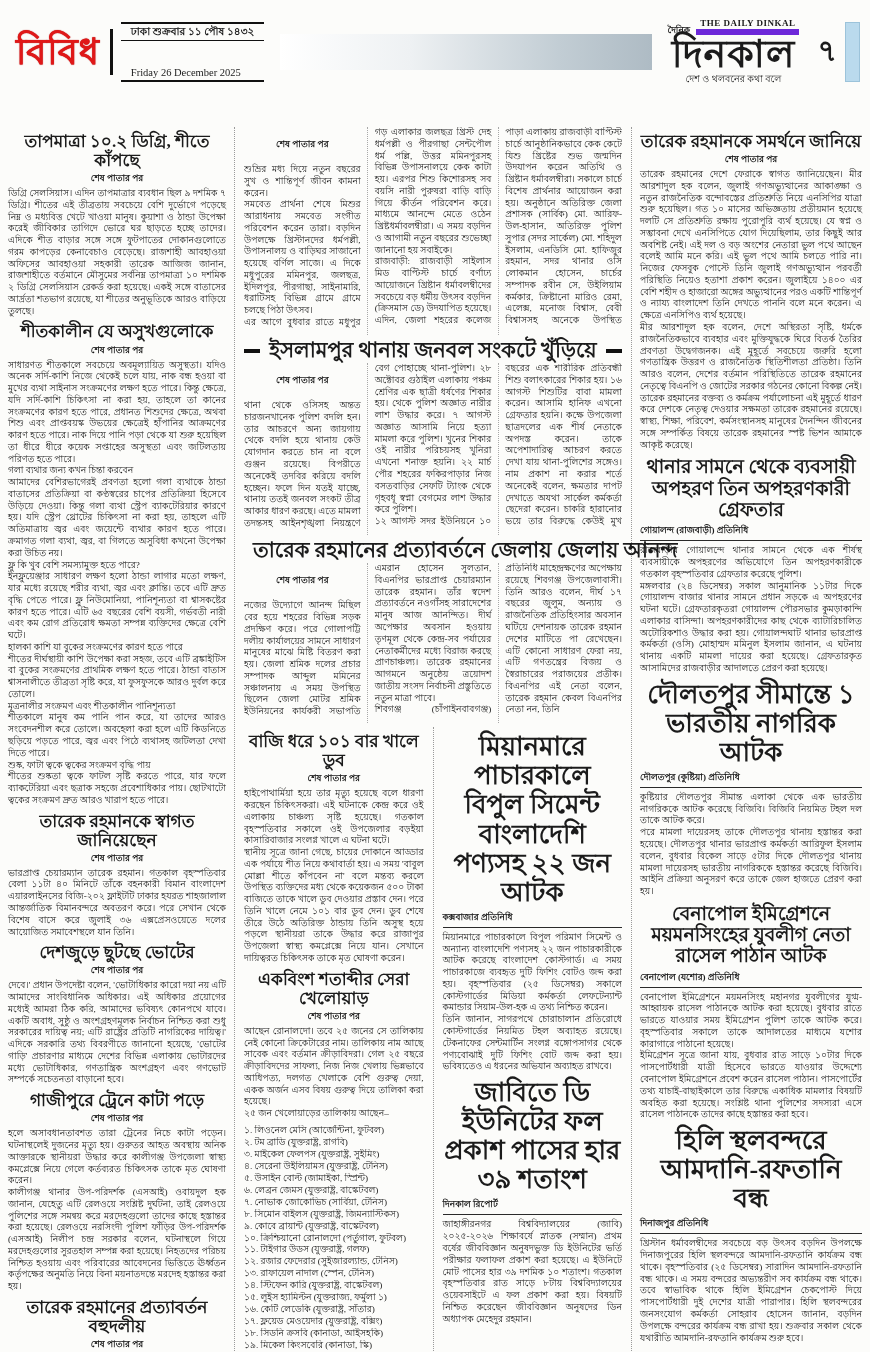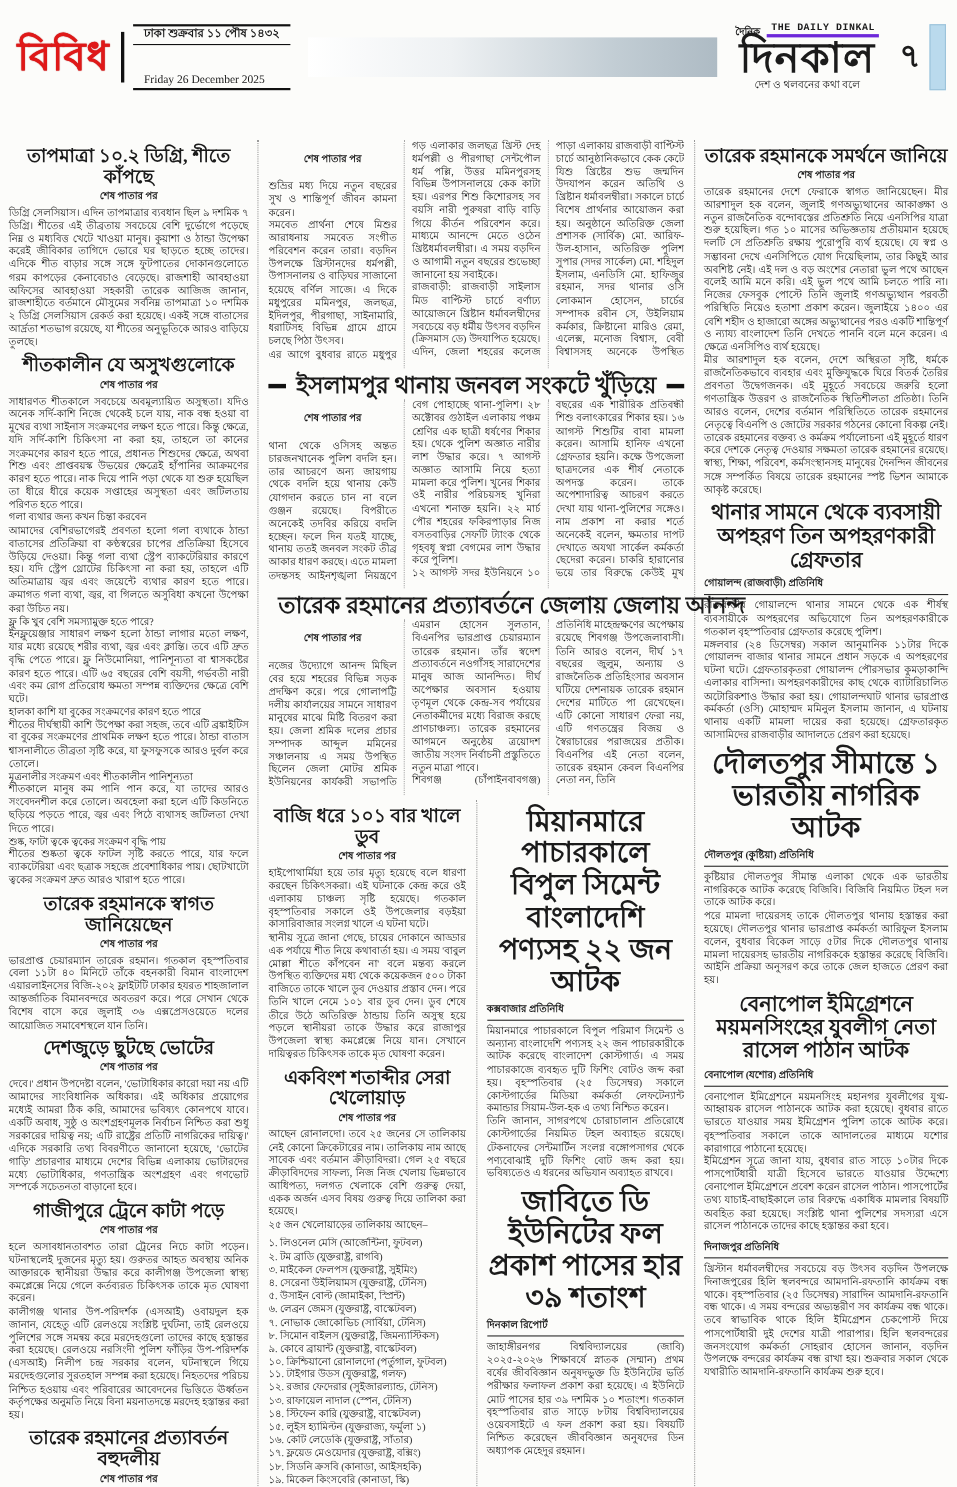--- a/index.html
+++ b/index.html
@@ -11,22 +11,22 @@
   .brand-bibidh{color:#e01818;font-size:36px;font-weight:bold;line-height:1;
                 padding:2px 6px;letter-spacing:1px;text-shadow:0 0 1px #a00;}
   .mast-divider{width:3px;height:46px;background:#111;margin:0 8px 0 4px;}
   .date-box{font-size:10.5px;line-height:1.3;border-top:2px solid #111;border-bottom:2px solid #111;}
   .date-box .row-bn{border-bottom:1px solid #111;padding:1px 10px;font-weight:bold;}
   .date-box .row-en{padding:1px 10px;font-family:"Liberation Serif",serif;margin-top:24px;}
   .grad-bar{flex:1;height:36px;margin:0 16px;
             background:linear-gradient(90deg,#ffffff 0%,#eef1f3 35%,#c2cdd4 75%,#aebbc4 100%);}
   .dinkal{display:flex;flex-direction:column;align-items:center;line-height:1;}
   .dk-top{display:flex;align-items:flex-end;gap:6px;font-size:9px;font-weight:bold;}
-  .dk-en{border-bottom:3px solid #6d28d9;padding:0 4px 1px 4px;letter-spacing:.5px;
-         font-family:Liberation Mono, monospace;}
+  .dk-en{border-bottom:6px solid #6d28d9;padding:0 4px 1px 4px;letter-spacing:.5px;
+         font-family:Liberation Serif, serif;}
   .dk-name{font-size:38px;font-weight:900;letter-spacing:1px;}
   .dk-tag{font-size:9.5px;margin-top:2px;}
   .page-num{font-size:30px;font-weight:bold;margin:0 8px 0 18px;}
   .blue-strip{width:13px;height:58px;background:#badaed;border:1px solid #9cc3da;}
   
   .content{display:flex;height:1268px;overflow:hidden;padding:2px 8px 0 8px;gap:0;margin-top:45px;}
   .col-left{width:218px;flex:none;padding-right:8px;}
   .col-mid{flex:1;border-left:1px dotted #9a9a9a;border-right:1px dotted #9a9a9a;padding:0 9px;min-width:0;}
   .col-right{width:222px;flex:none;padding-left:8px;}
   
@@ -245,20 +245,21 @@
 পরে মামলা দায়েরসহ তাকে দৌলতপুর থানায় হস্তান্তর করা হয়েছে। দৌলতপুর থানার ভারপ্রাপ্ত কর্মকর্তা আরিফুল ইসলাম বলেন, বুধবার বিকেল সাড়ে ৫টার দিকে দৌলতপুর থানায় মামলা দায়েরসহ ভারতীয় নাগরিককে হস্তান্তর করেছে বিজিবি। আইনি প্রক্রিয়া অনুসরণ করে তাকে জেল হাজতে প্রেরণ করা হয়।</p>
       </section>
       <section>
         <h2 class="hl hl-lg">বেনাপোল ইমিগ্রেশনে ময়মনসিংহের যুবলীগ নেতা রাসেল পাঠান আটক</h2>
         <div class="byline">বেনাপোল (যশোর) প্রতিনিধি</div>
         <hr class="byline-rule">
         <p class="body">বেনাপোল ইমিগ্রেশনে ময়মনসিংহ মহানগর যুবলীগের যুগ্ম-আহ্বায়ক রাসেল পাঠানকে আটক করা হয়েছে। বুধবার রাতে ভারতে যাওয়ার সময় ইমিগ্রেশন পুলিশ তাকে আটক করে। বৃহস্পতিবার সকালে তাকে আদালতের মাধ্যমে যশোর কারাগারে পাঠানো হয়েছে।
 ইমিগ্রেশন সূত্রে জানা যায়, বুধবার রাত সাড়ে ১০টার দিকে পাসপোর্টধারী যাত্রী হিসেবে ভারতে যাওয়ার উদ্দেশ্যে বেনাপোল ইমিগ্রেশনে প্রবেশ করেন রাসেল পাঠান। পাসপোর্টের তথ্য যাচাই-বাছাইকালে তার বিরুদ্ধে একাধিক মামলার বিষয়টি অবহিত করা হয়েছে। সংশ্লিষ্ট থানা পুলিশের সদস্যরা এসে রাসেল পাঠানকে তাদের কাছে হস্তান্তর করা হবে।</p>
       </section>
       <section>
+        <h2 class="hl hl-xl">হিলি স্থলবন্দরে আমদানি-রফতানি বন্ধ</h2>
         <div class="byline">দিনাজপুর প্রতিনিধি</div>
         <hr class="byline-rule">
         <p class="body">খ্রিস্টান ধর্মাবলম্বীদের সবচেয়ে বড় উৎসব বড়দিন উপলক্ষে দিনাজপুরের হিলি স্থলবন্দরে আমদানি-রফতানি কার্যক্রম বন্ধ থাকে। বৃহস্পতিবার (২৫ ডিসেম্বর) সারাদিন আমদানি-রফতানি বন্ধ থাকে। এ সময় বন্দরের অভ্যন্তরীণ সব কার্যক্রম বন্ধ থাকে। তবে স্বাভাবিক থাকে হিলি ইমিগ্রেশন চেকপোস্ট দিয়ে পাসপোর্টধারী দুই দেশের যাত্রী পারাপার। হিলি স্থলবন্দরের জনসংযোগ কর্মকর্তা সোহরাব হোসেন জানান, বড়দিন উপলক্ষে বন্দরের কার্যক্রম বন্ধ রাখা হয়। শুক্রবার সকাল থেকে যথারীতি আমদানি-রফতানি কার্যক্রম শুরু হবে।</p>
       </section>
     </div>
 
   </div>
 </div>
 
 </body></html>

